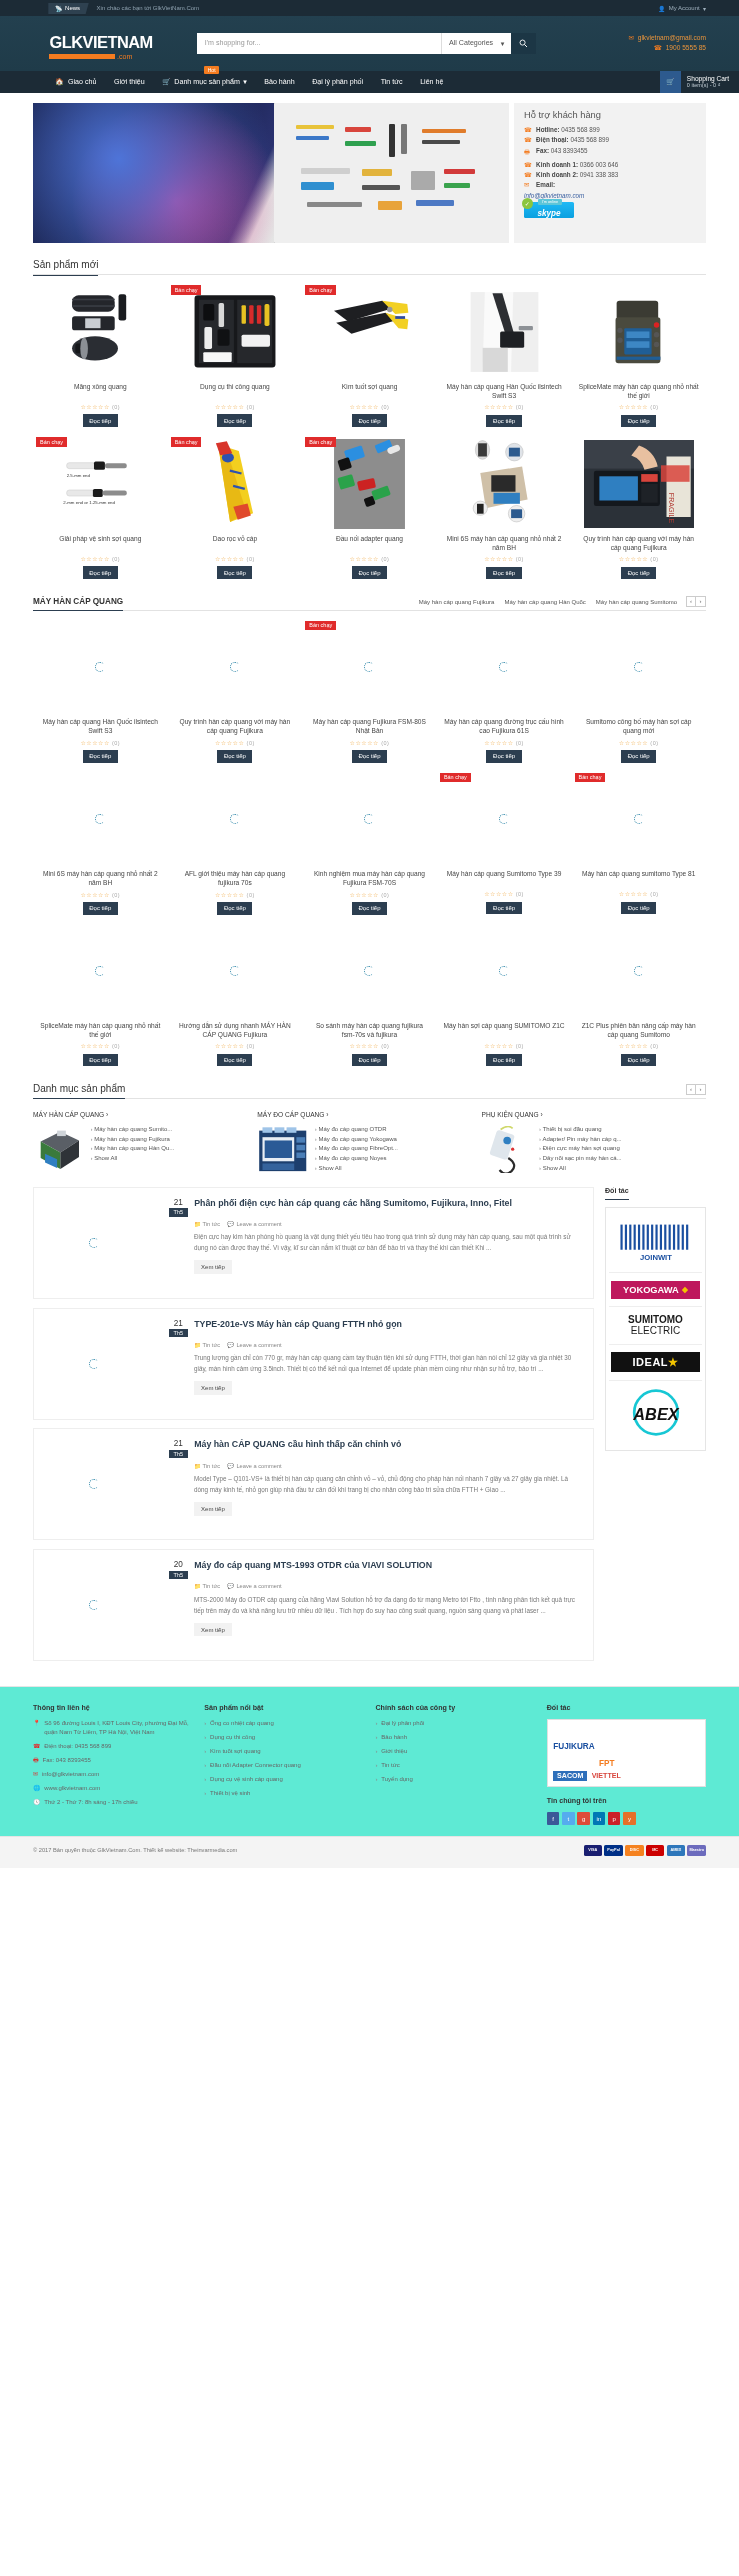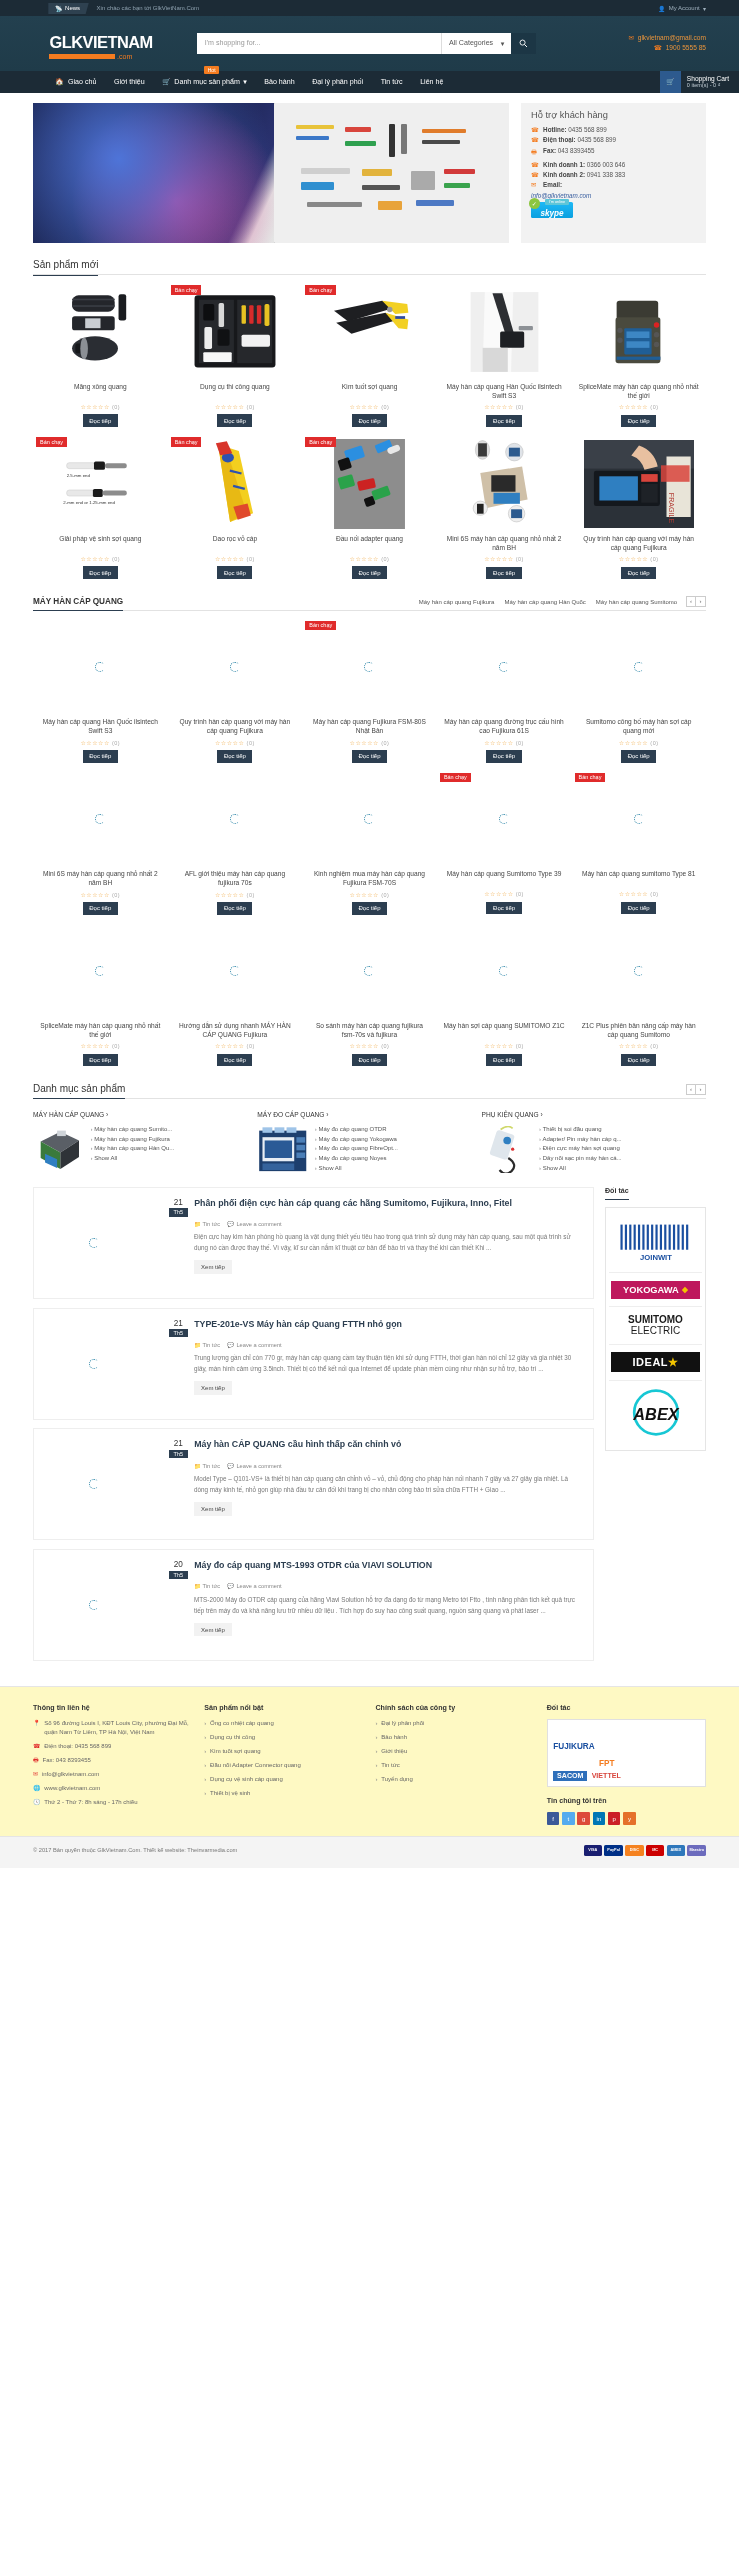--- a/index.html
+++ b/index.html
@@ -87,21 +87,21 @@
   }
   .cart-block {
     margin-left:auto; display:flex; align-items:center; height:22px;
   }
   .cart-icon-box { background:#2d5a8e; width:21px; height:22px; display:flex; align-items:center; justify-content:center; color:#fff;}
   .cart-text { background:#1c2b36; color:#fff; padding:0 10px 0 5.5px; line-height:1.2;}
   .cart-text .t1 { font-size:6.6px; }
   .cart-text .t2 { font-size:5.5px; color:#c3ced6; }
 
   
-  .banner-row { display:flex; padding: 10px 33px 0 33px; gap: 12px; }
+  .banner-row { display:flex; padding: 10px 33px 0 33px; gap: 5px; }
   .banner-img {
     width: 476px; height: 140px;
     background:
       radial-gradient(circle at 18% 40%, #4e74d8 0%, rgba(30,30,60,0) 38%),
       radial-gradient(circle at 30% 70%, #d43f8d 0%, rgba(30,30,60,0) 30%),
       linear-gradient(115deg,#0d1130 0%, #1b2350 35%, #2a3270 48%, #e3e3e3 52%, #f2f2f2 100%);
     position:relative; overflow:hidden;
   }
   .banner-hex {
     position:absolute; right:0; top:0; width:235px; height:140px;
@@ -115,21 +115,21 @@
   .support-box {
     flex:1; background:#f2f2f2; padding: 7.7px 10px; height:140px;
   }
   .support-box h3 { font-size:9.3px; font-weight:normal; color:#555; margin-bottom:5.5px; }
   .support-box ul { list-style:none; }
   .support-box li { display:flex; gap:4.4px; font-size:6.3px; color:#555; margin-bottom:3.3px; align-items:flex-start;}
   .support-box li .ic { color:#f47c20; width:7.7px; flex:none;}
   .support-box li b { color:#444; font-weight:bold;}
   .support-email { color:#3a5fa0; font-style:italic; font-size:6.3px; }
   .skype-badge {
-    margin-top:3.3px; width:42px; height:16.4px; position:relative;
+    margin-top:3.3px; width:50px; height:16.4px; position:relative;
     background:linear-gradient(180deg,#20b9f5,#0aa0e0); border-radius:1.6px;
     display:flex; align-items:flex-end; justify-content:center;
   }
   .skype-badge .sk-txt { color:#fff; font-weight:bold; font-size:8.2px; font-style:italic; line-height:1;}
   .skype-online {
     position:absolute; top:-3.3px; left:14.2px; background:#5ec6d8; color:#fff;
     font-size:3.8px; padding:1.1px 3.8px; border-radius:1.1px;
   }
   .skype-check { position:absolute; top:-4.4px; left:-2.2px; width:11px;height:11px;border-radius:50%;background:#8cc63f;color:#fff;display:flex;align-items:center;justify-content:center;font-size:6px;}
 
@@ -200,21 +200,21 @@
   .blog-excerpt { font-size:6.3px; color:#777; line-height:1.7; margin-left:25px;}
   .btn-more { display:inline-block; background:#f2f2f2; color:#444; font-size:6px; padding:3.8px 7.1px; margin:6.6px 0 0 25px;}
 
   .blog-side { width:101px; }
   .side-title { font-size:7.1px; font-weight:bold; color:#333; padding-bottom:4.4px; border-bottom:1.1px solid #2c3e50; display:inline-block; margin-bottom:6.6px;}
   .partner-box { border:0.5px solid #e5e5e5; padding:3.3px; }
   .partner-logo { border-bottom:0.5px solid #eee; padding:7.7px 2.2px; text-align:center; }
   .partner-logo:last-child { border-bottom:none; }
 
   
-  .footer { background:#fef9c3; margin-top:16.4px; padding: 16.4px 33px 11px 33px; display:flex; gap:12px; border-top:0.5px solid #e5e5e5;}
+  .footer { background:#5eead4; margin-top:16.4px; padding: 16.4px 33px 11px 33px; display:flex; gap:12px; border-top:0.5px solid #e5e5e5;}
   .f-col { flex:1; }
   .f-col h4 { font-size:7.1px; color:#333; margin-bottom:7.7px; font-weight:bold;}
   .f-col ul { list-style:none; }
   .f-col li { font-size:6px; color:#666; margin-bottom:5px; display:flex; gap:3.8px; align-items:flex-start; line-height:1.5;}
   .f-col li .fic { color:#e02b2b; flex:none; }
   .f-col li.arrow:before { content:"› "; color:#888; }
   .social-row { display:flex; gap:2.7px; margin-top:6.6px; }
   .social-row span {
     width:12.6px;height:12.6px;display:flex;align-items:center;justify-content:center;
     color:#fff;font-size:6px;border-radius:1.1px;

